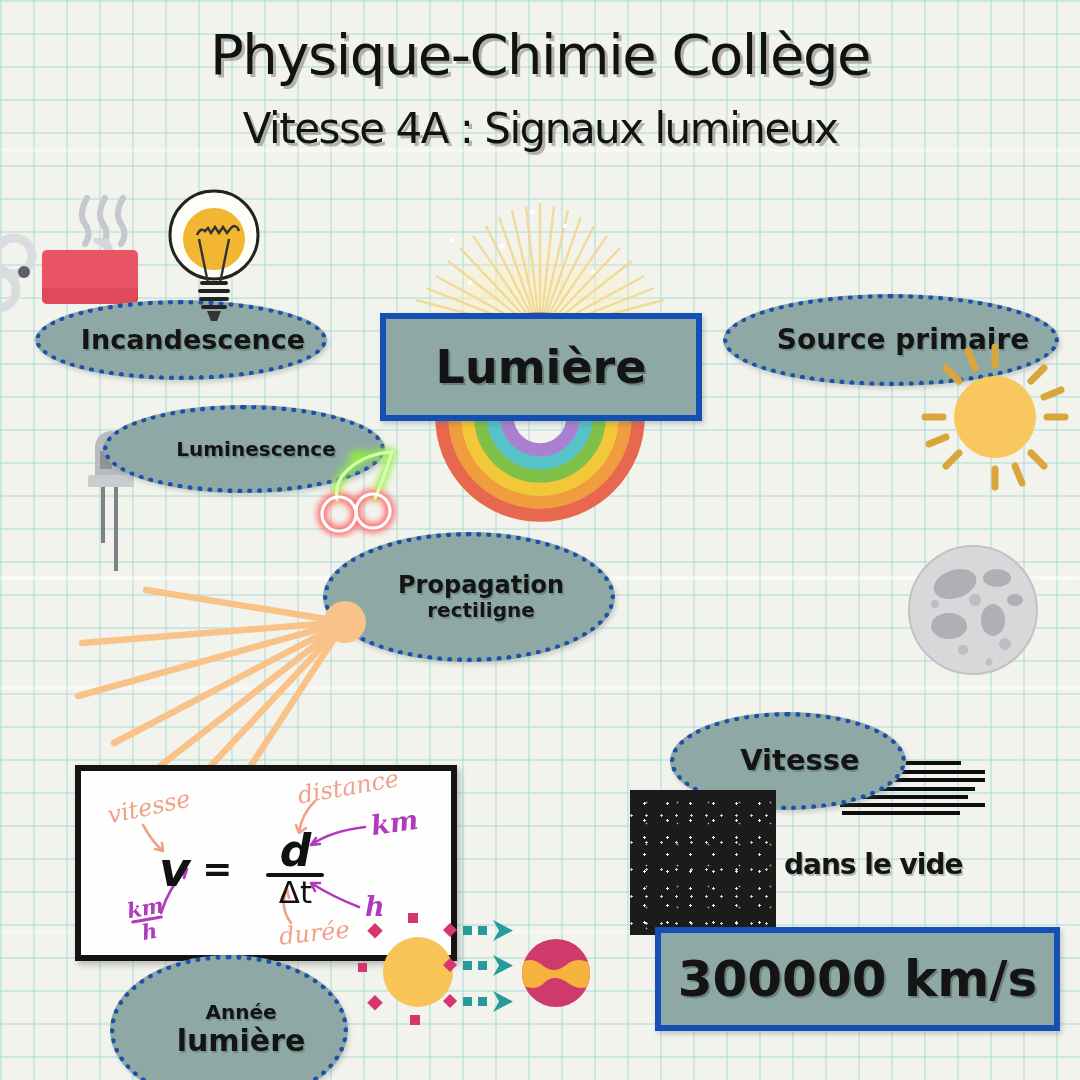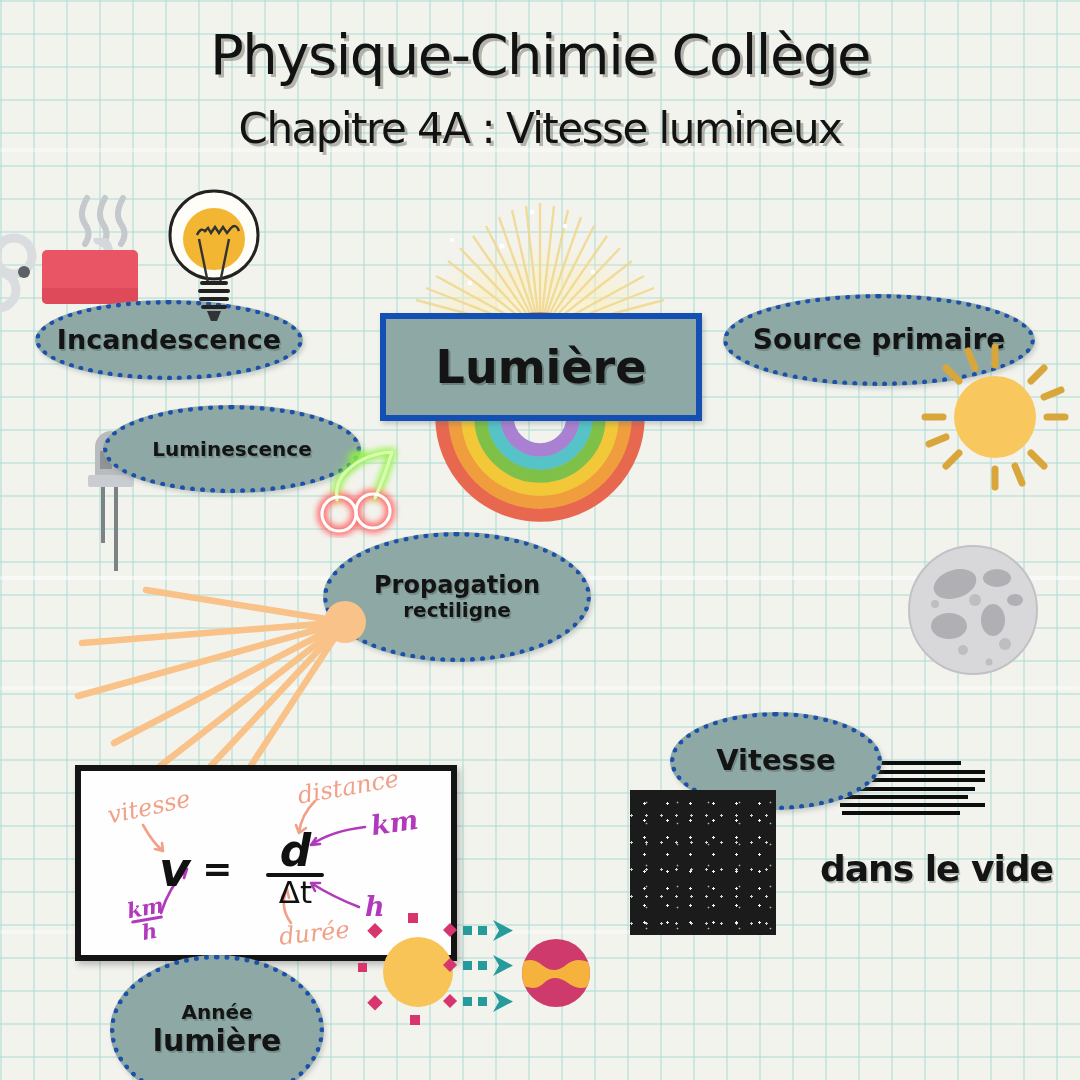--- a/index.html
+++ b/index.html
@@ -19,20 +19,21 @@
     width:1080px;text-align:center;font-weight:400;letter-spacing:-1.5px;
     text-shadow:3px 3px 0 rgba(125,125,118,.55);color:#121212;
   }
   .title.main{top:22px;font-size:56px;}
   .title.sub{top:104px;font-size:42px;}
   .bubble{
     position:absolute;background:#8ea9a5;border:5px dotted #1d50a8;border-radius:50%;
     display:flex;flex-direction:column;align-items:center;justify-content:center;
     font-weight:700;text-align:center;line-height:1.15;
     box-shadow:2px 3px 4px rgba(90,110,105,.25);
+    padding-left:24px;
   }
   .bubble span{text-shadow:1.5px 1.5px 0 rgba(70,85,80,.35);}
   .nodebox{
     position:absolute;background:#8ea9a5;border:6px solid #1450b4;
     display:flex;align-items:center;justify-content:center;font-weight:800;
     box-shadow:2px 3px 5px rgba(80,100,95,.3);
   }
   .nodebox span{text-shadow:2px 2px 0 rgba(40,55,50,.35);}
   .whiteboard{
     position:absolute;left:75px;top:765px;width:370px;height:184px;background:#fefefe;
@@ -47,35 +48,35 @@
   .frac.small .bar{height:2.5px;background:#b13abc;}
   .space-square{
     position:absolute;left:630px;top:790px;width:146px;height:145px;background:#1b1b1b;z-index:3;
     background-image:
       radial-gradient(circle, rgba(255,255,255,.95) 0 1px, transparent 1.4px),
       radial-gradient(circle, rgba(255,255,255,.8) 0 1px, transparent 1.3px),
       radial-gradient(circle, rgba(255,255,255,.65) 0 .8px, transparent 1.1px);
     background-size:23px 17px,15px 27px,31px 21px;
     background-position:3px 5px,9px 12px,1px 2px;
   }
-  .dansvide{position:absolute;left:784px;top:848px;font-size:36px;font-weight:700;letter-spacing:-1px;z-index:3;
-    text-shadow:1.5px 1.5px 0 rgba(70,85,80,.35);margin-left:36px;}
+  .dansvide{position:absolute;left:784px;top:848px;font-size:28px;font-weight:700;letter-spacing:-1px;z-index:3;
+    text-shadow:1.5px 1.5px 0 rgba(70,85,80,.35);}
 </style>
 </head>
 <body>
 
 <div class="canvas">
 
   <div class="crease" style="top:148px;opacity:.55"></div>
   <div class="crease" style="top:576px;opacity:.8"></div>
   <div class="crease" style="top:686px;opacity:.5"></div>
   <div class="crease" style="top:930px;width:640px;opacity:.5"></div>
 
   <div class="abs title main">Physique-Chimie Collège</div>
-  <div class="abs title sub">Chapitre 4A : Vitesse lumineux</div>
+  <div class="abs title sub">Vitesse 4A : Signaux lumineux</div>
 
   <svg class="abs" style="left:-18px;top:226px;z-index:1" width="78" height="98" viewBox="0 0 78 98">
     <circle cx="32" cy="30" r="18" fill="none" stroke="#dadde0" stroke-width="9"></circle>
     <circle cx="16" cy="64" r="18" fill="none" stroke="#dadde0" stroke-width="9"></circle>
     <circle cx="42" cy="46" r="6" fill="#5c6166"></circle>
   </svg>
 
   <svg class="abs" style="left:75px;top:192px;z-index:2" width="64" height="56" viewBox="0 0 64 56">
     <path d="M10 52 q7 -10 0 -20 q-7 -10 2 -26" fill="none" stroke="#c3c9cd" stroke-width="6" stroke-linecap="round"></path>
     <path d="M28 52 q7 -10 0 -20 q-7 -10 2 -26" fill="none" stroke="#c3c9cd" stroke-width="6" stroke-linecap="round"></path>
@@ -291,20 +292,23 @@
       <line x1="6" y1="42" x2="130" y2="42"></line>
       <line x1="2" y1="50" x2="147" y2="50"></line>
       <line x1="4" y1="58" x2="122" y2="58"></line>
     </g>
   </svg>
 
   <div class="space-square"></div>
 
   <div class="dansvide">dans le vide</div>
 
+  <div class="nodebox" style="left:655px;top:927px;width:393px;height:92px;z-index:4">
+    <span style="font-size:50px">300000 km/s</span>
+  </div>
 
   <svg class="abs" style="left:350px;top:905px;z-index:5" width="115" height="125" viewBox="0 0 115 125">
     <circle cx="68" cy="67" r="35" fill="#f8c357"></circle>
     <g fill="#d6356d">
       <rect x="58" y="8" width="10" height="10"></rect>
       <rect x="20" y="20" width="11" height="11" transform="rotate(45 25 25)"></rect>
       <rect x="8" y="58" width="9" height="9"></rect>
       <rect x="20" y="92" width="11" height="11" transform="rotate(45 25 97)"></rect>
       <rect x="60" y="110" width="10" height="10"></rect>
     </g>

